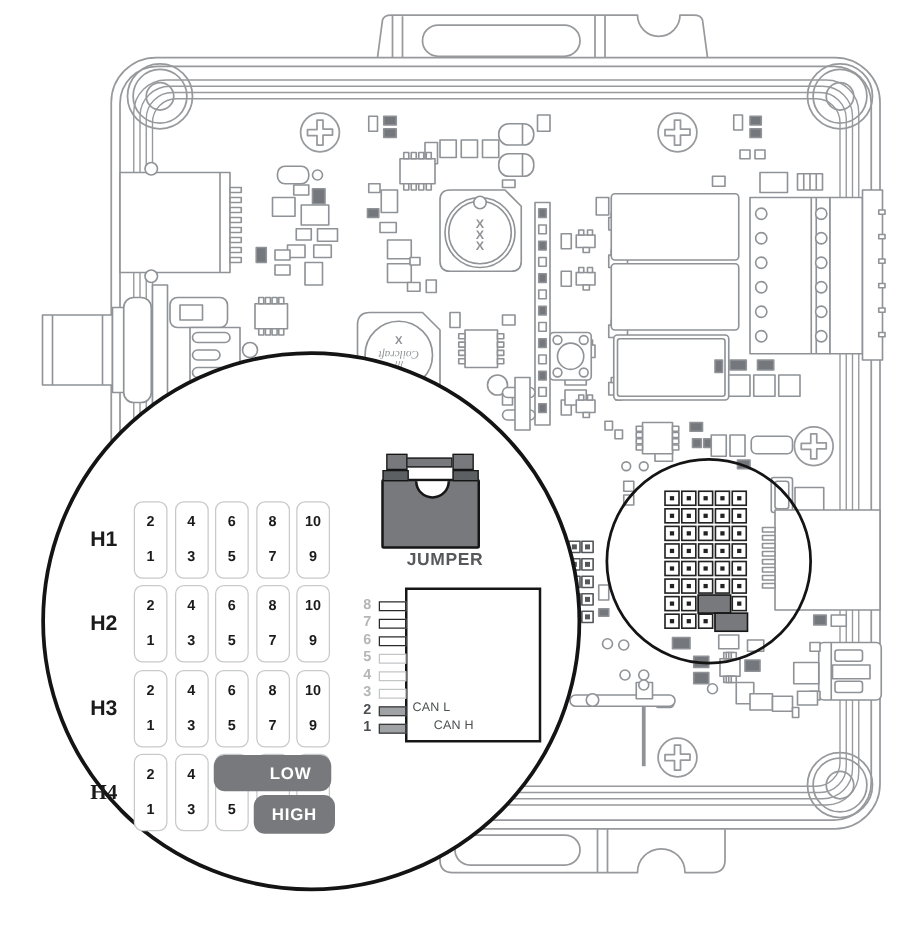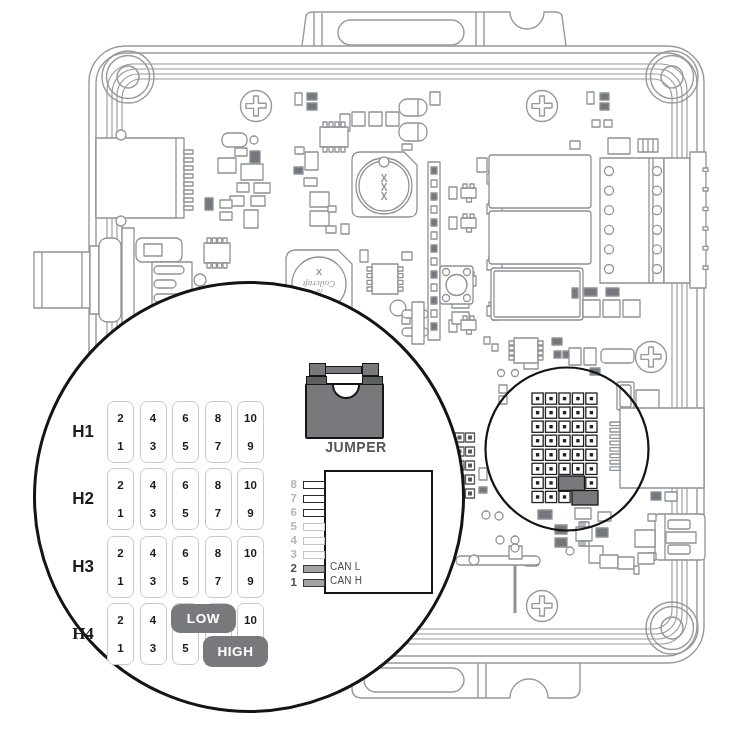--- a/index.html
+++ b/index.html
@@ -647,21 +647,21 @@
           <div class="cell" style="left: 171.5px; top: 322px;">
             <span></span>
             <span></span>
           </div>
           <div class="cell" style="left: 204px; top: 322px;">
             <span>10</span>
             <span></span>
           </div>
         </div>
 
-    <div class="badge" style="left:138px;top:323px;width:65px;height:29px;">LOW</div>
+    <div class="badge" style="left:138px;top:323px;width:65px;height:29px;padding-left:29px;">LOW</div>
     <div class="badge" style="left:170px;top:355px;width:65px;height:31px;">HIGH</div>
 
     <div class="jmp">
       <div class="body">
         <div class="notch"></div>
       </div>
       <div class="tier" style="left:5px;top:15px;"></div>
       <div class="tier" style="left:61px;top:15px;"></div>
       <div class="prong" style="left:8px;top:2px;"></div>
       <div class="prong" style="left:61px;top:2px;"></div>
@@ -681,18 +681,18 @@
           <div class="pin p-light" style="top: 242px;"></div>
           <div class="pnum" style="top: 253px;">4</div>
           <div class="pin p-light" style="top: 256px;"></div>
           <div class="pnum" style="top: 267px;">3</div>
           <div class="pin p-light" style="top: 270px;"></div>
           <div class="pnum active" style="top: 281px;">2</div>
           <div class="pin p-filled" style="top: 284px;"></div>
           <div class="canlab" style="top: 280px;">CAN L</div>
           <div class="pnum active" style="top: 295px;">1</div>
           <div class="pin p-filled" style="top: 298px;"></div>
-          <div class="canlab" style="top: 294px;">CAN H</div>
+          <div class="canlab" style="top: 294px; margin-left: 17px;">CAN H</div>
         </div>
   </div>
 </div>
 
 </div>
 
 </body></html>

